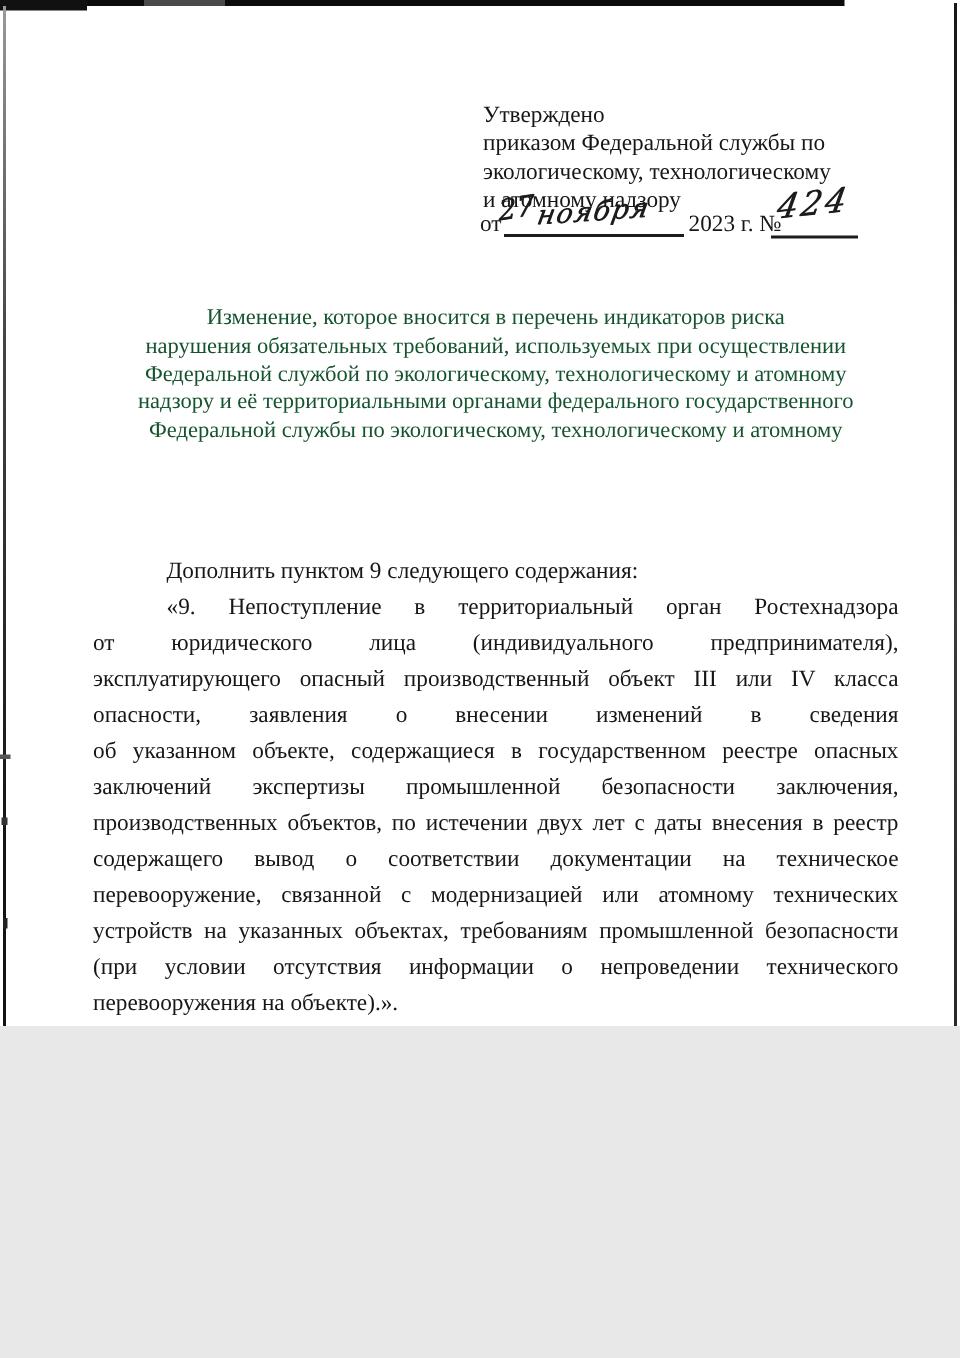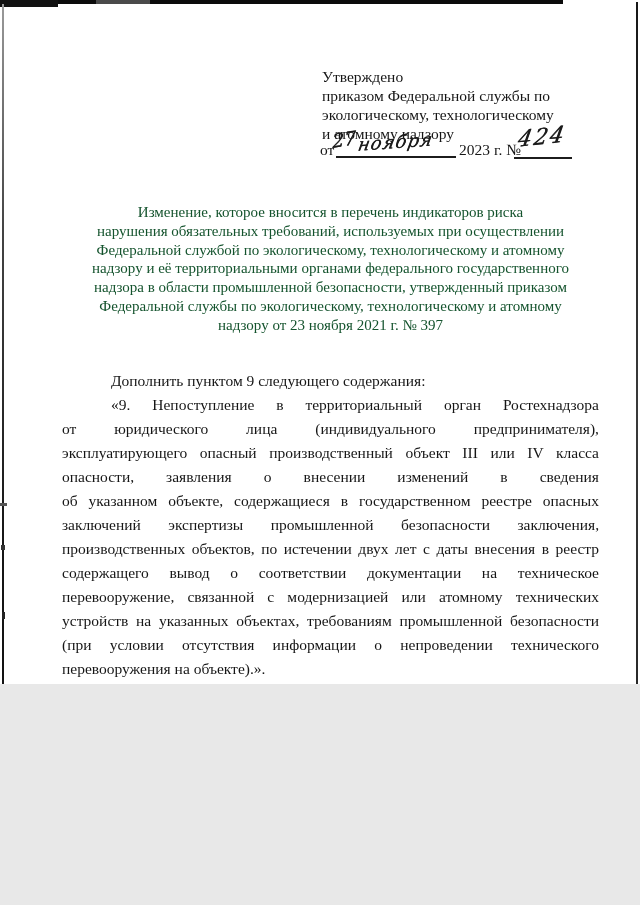--- a/index.html
+++ b/index.html
@@ -113,23 +113,21 @@
 
   <span class="handwriting hw-day">27</span>
   <span class="handwriting hw-month">ноября</span>
   <span class="handwriting hw-number">424</span>
 
   <div class="doc-title">
       <div>Изменение, которое вносится в перечень индикаторов риска</div>
       <div>нарушения обязательных требований, используемых при осуществлении</div>
       <div>Федеральной службой по экологическому, технологическому и атомному</div>
       <div>надзору и её территориальными органами федерального государственного</div>
-      <div>надзора в области промышленной безопасности, утвержденный приказом</div>
       <div>Федеральной службы по экологическому, технологическому и атомному</div>
-      <div>надзору от 23 ноября 2021 г. № 397</div>
     </div>
 
   <div class="doc-body">
     <div class="para-intro">Дополнить пунктом 9 следующего содержания:</div>
     <div class="para-main">
         <div>«9. Непоступление в территориальный орган Ростехнадзора</div>
         <div>от юридического лица (индивидуального предпринимателя),</div>
         <div>эксплуатирующего опасный производственный объект III или IV класса</div>
         <div>опасности, заявления о внесении изменений в сведения</div>
         <div>об указанном объекте, содержащиеся в государственном реестре опасных</div>

